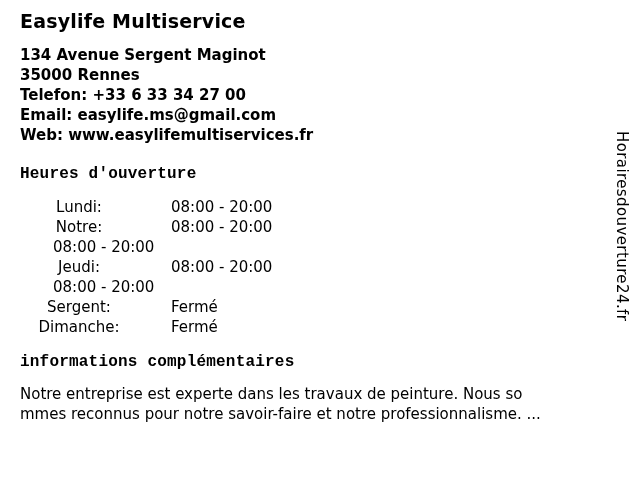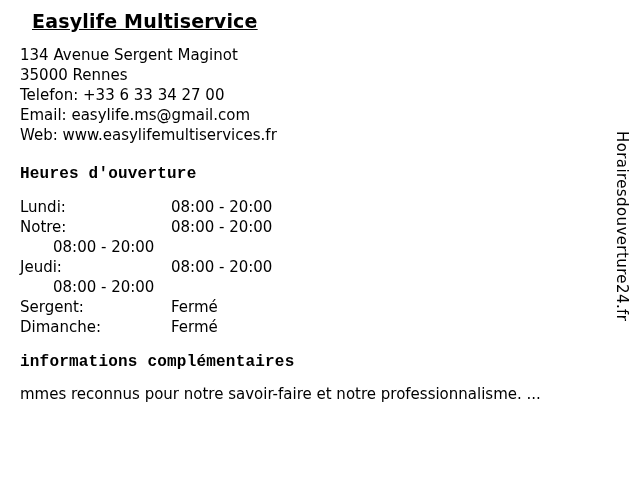--- a/index.html
+++ b/index.html
@@ -16,42 +16,43 @@
     position: relative;
     width: 640px;
     height: 480px;
     box-sizing: border-box;
     padding: 10px 0 0 20px;
   }
   .title {
     font-size: 19px;
     font-weight: bold;
     line-height: 22px;
-    margin: 0 0 13px 12px;
+    margin: 0 0 13px 0;
     letter-spacing: 0.2px;
-    text-decoration: underline;
   }
   .contact-block {
     margin: 0 6px 19px 0;
+    font-weight: bold;
   }
   .contact-line {
     font-size: 15px;
     line-height: 20px;
     white-space: nowrap;
   }
   .section-heading {
     font-size: 16px;
     font-weight: bold;
     line-height: 20px;
     margin: 0;
     letter-spacing: 0.2px;
     font-family: Liberation Mono, monospace;
   }
   .hours-table {
     margin: 13px 0 15px 0;
+    text-align: center;
   }
   .hours-row {
     display: flex;
     font-size: 15px;
     line-height: 20px;
   }
   .hours-day {
     width: 118px;
     flex: 0 0 118px;
   }
@@ -121,18 +122,19 @@
     </div>
     <div class="hours-row">
       <span class="hours-day">Dimanche:</span>
       <span class="hours-time">Fermé</span>
     </div>
   </div>
 
   <h2 class="section-heading">informations complémentaires</h2>
 
   <div class="info-para">
+    <div class="info-line">Notre entreprise est experte dans les travaux de peinture. Nous so</div>
     <div class="info-line">mmes reconnus pour notre savoir-faire et notre professionnalisme. ...</div>
   </div>
 
   <div class="watermark">Horairesdouverture24.fr</div>
 
 </div>
 
 </body></html>

